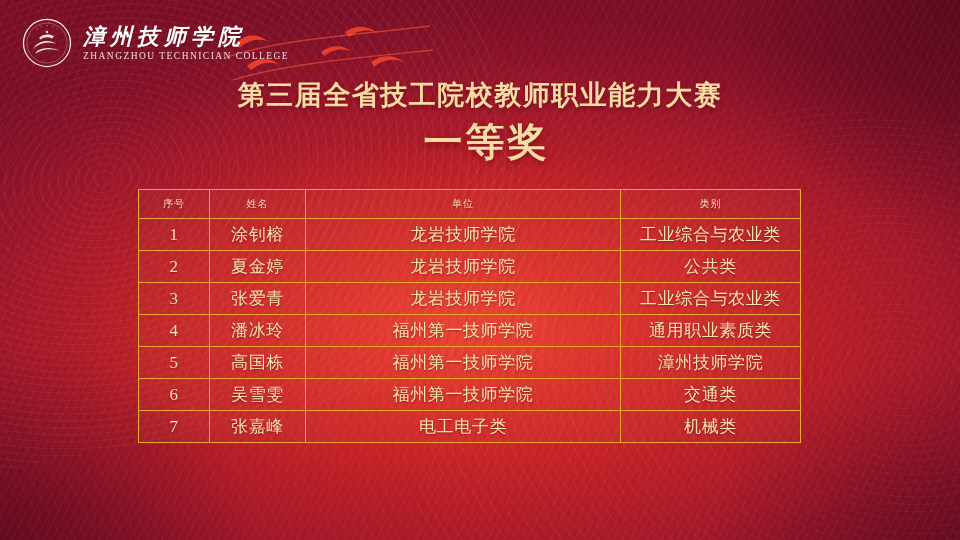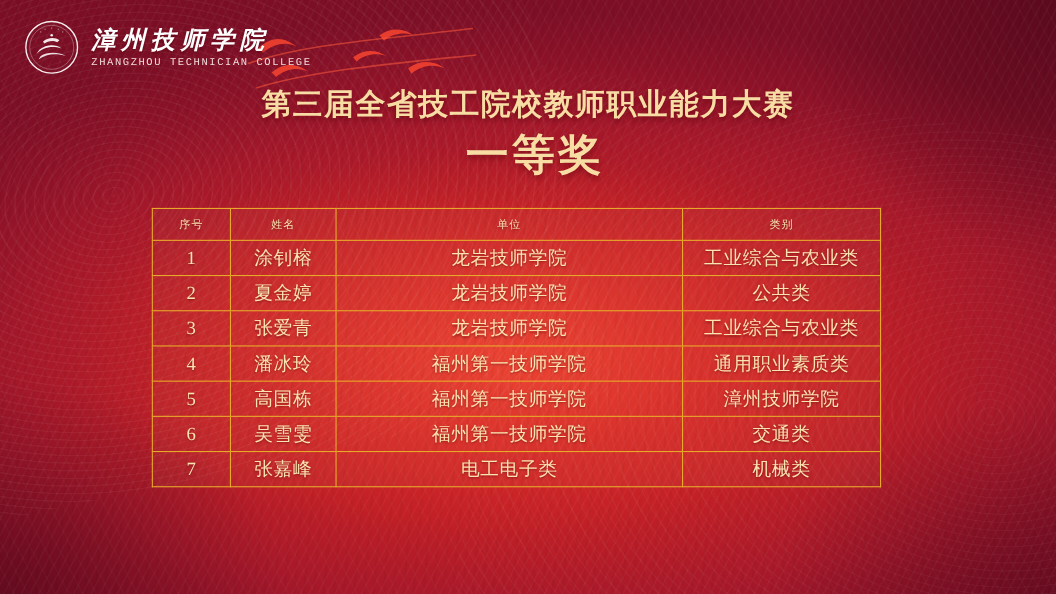--- a/index.html
+++ b/index.html
@@ -56,21 +56,21 @@
   }
   .seal{ width:50px; height:50px; flex:0 0 50px; }
   .brand-text{ display:flex; flex-direction:column; justify-content:center; }
   .brand-cn{
     font-family:"Liberation Serif", serif;
     font-size:22px; letter-spacing:5px; color:#ffffff;
     font-weight:700; font-style:italic; line-height:1.15;
     text-shadow:0 1px 2px rgba(80,0,10,.45);
   }
   .brand-en{
-    font-family:Liberation Mono, monospace;
+    font-family:Liberation Serif, serif;
     font-size:9.5px; letter-spacing:1.45px; color:#f3dcdc;
     margin-top:3px; line-height:1;
   }
 
   
   .birds{ position:absolute; left:225px; top:18px; width:210px; height:90px; z-index:4; pointer-events:none;}
 
   
   .title-wrap{ position:absolute; left:0; right:0; top:82px; text-align:center; z-index:5; }
   .title-main{

